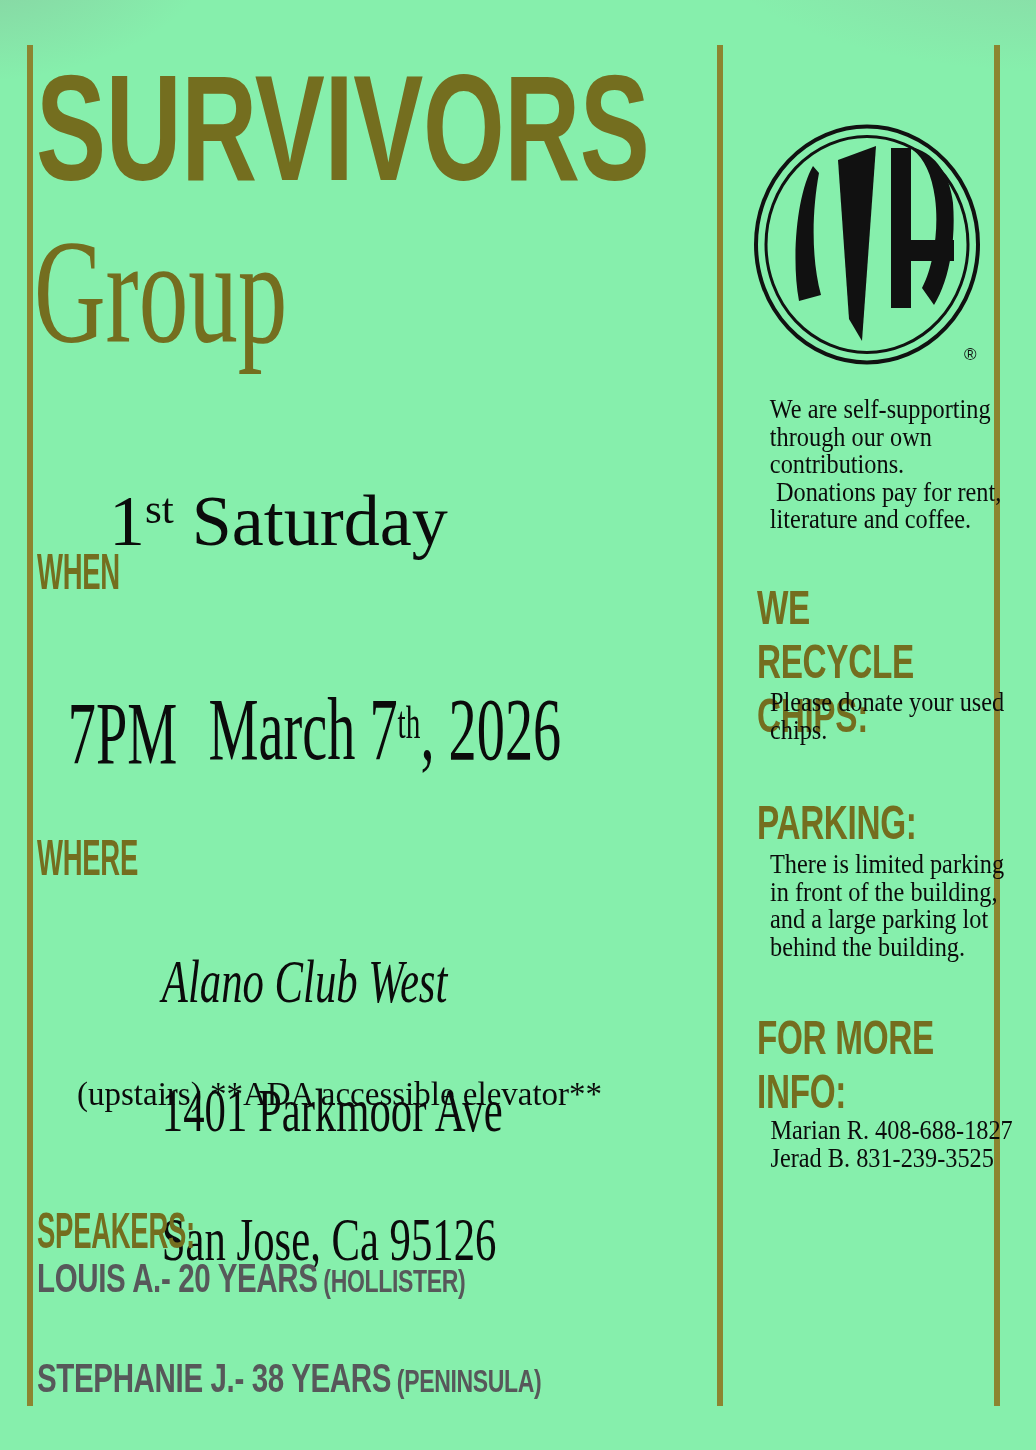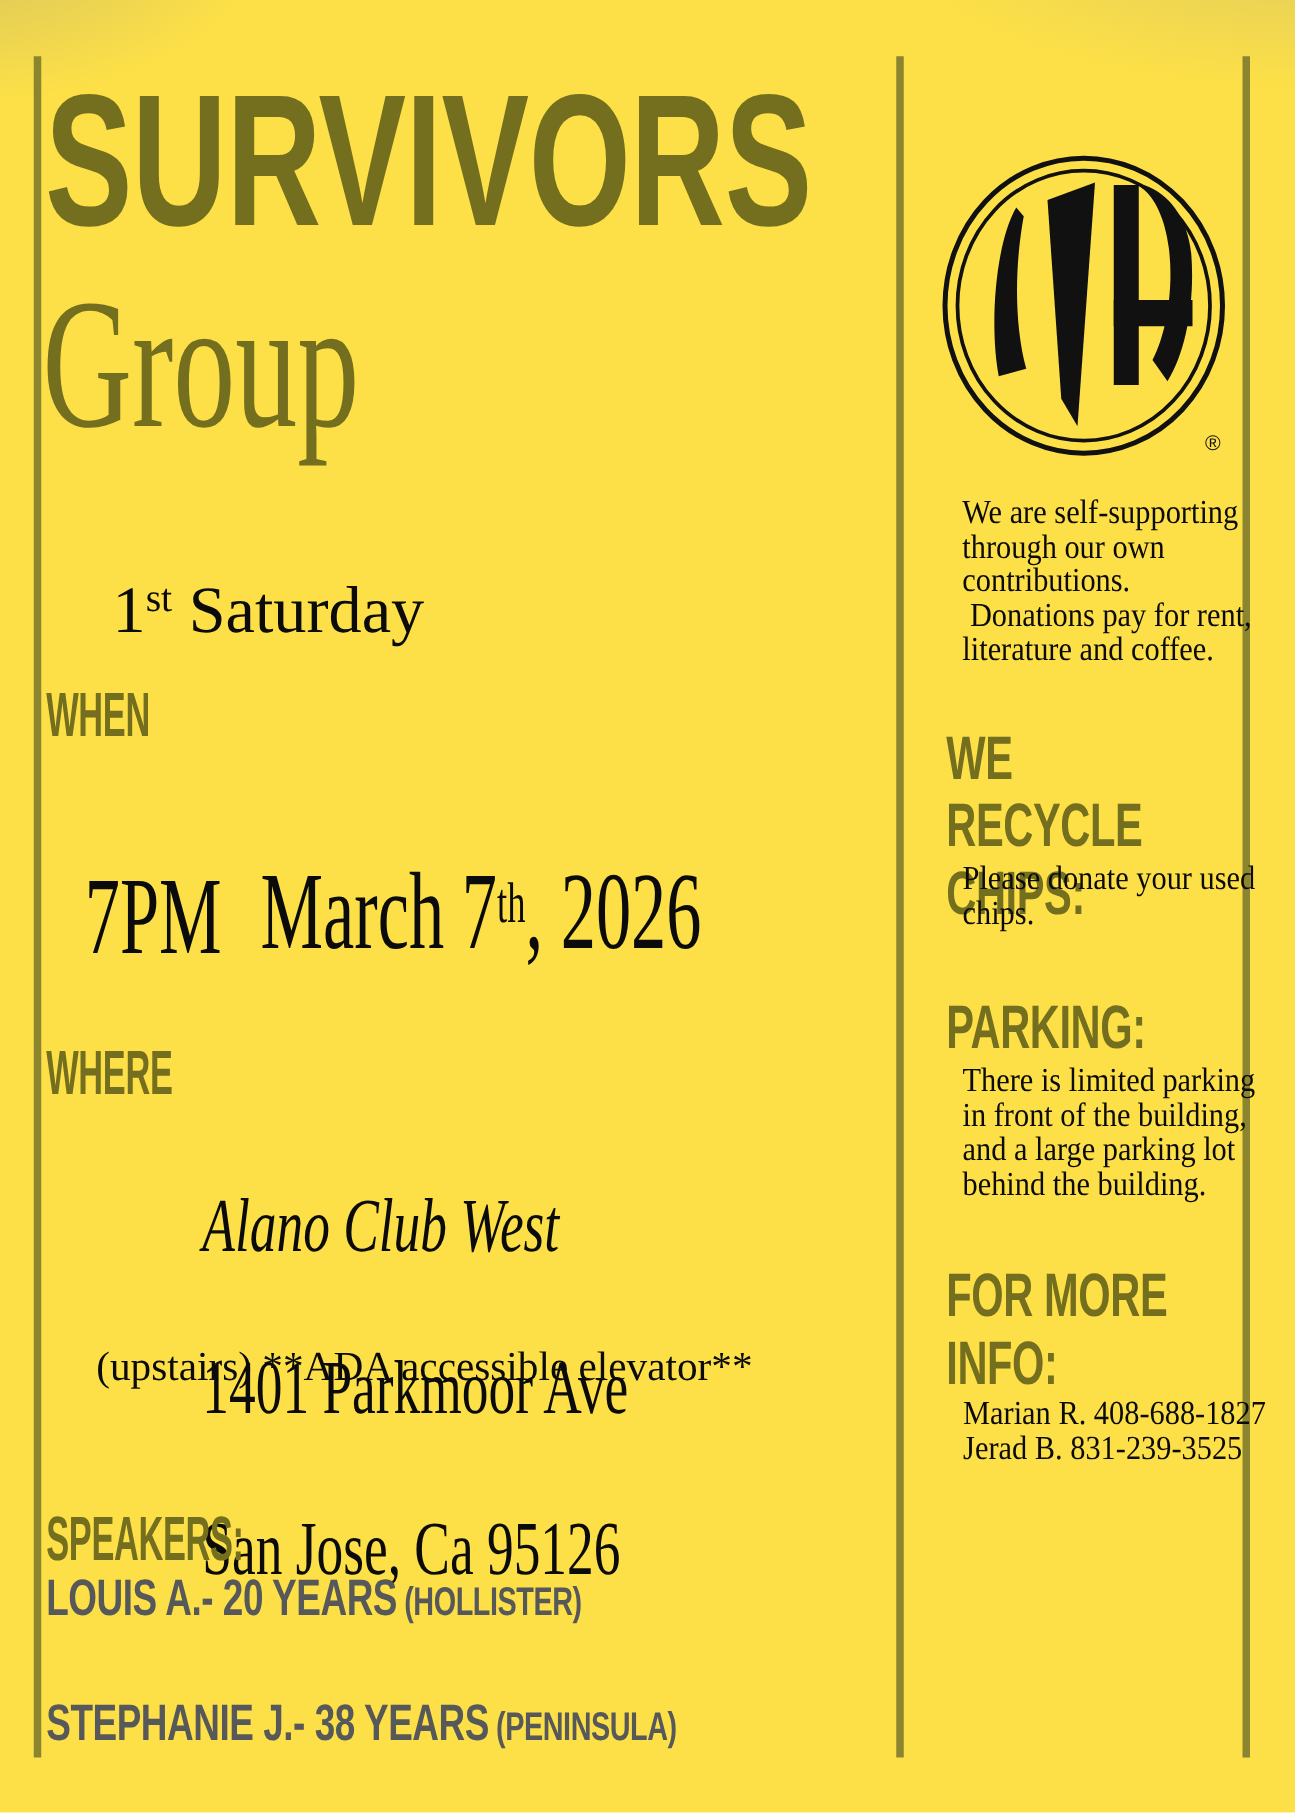--- a/index.html
+++ b/index.html
@@ -1,17 +1,17 @@
 <!DOCTYPE html>
 <html><head>
 <meta charset="utf-8">
 <style>
   html,body{margin:0;padding:0;background:#fff;}
   .page{
-    position:relative;width:1036px;height:1450px;background:#fde047;overflow:hidden;
+    position:relative;width:1036px;height:1450px;background:#86efac;overflow:hidden;
     font-family:"Liberation Serif", serif;color:#0b0b0b;
   }
   .page::before{
     content:"";position:absolute;inset:0;pointer-events:none;
     background:
       radial-gradient(ellipse 380px 210px at -40px -60px, rgba(140,140,140,.38), rgba(140,140,140,0) 68%),
       radial-gradient(ellipse 520px 190px at 1070px -60px, rgba(150,150,150,.30), rgba(150,150,150,0) 70%);
   }
   .abs{position:absolute;white-space:pre-wrap;}
   .rail{position:absolute;top:45px;width:6px;height:1361px;background:#8c8530;}
@@ -22,21 +22,21 @@
     font-family:"Liberation Sans", sans-serif;font-weight:700;
     transform-origin:0 0;line-height:1;letter-spacing:-0.5px;
   }
   .olive{color:#746e1f;}
   .serif{font-family:"Liberation Serif", serif;}
   .sqz{transform-origin:0 0;display:block;}
   .title{font-size:150px;transform:scaleX(0.70);}
   .group{font-size:148px;line-height:1.05;transform:scaleX(0.67);}
   .h-small{font-size:50px;transform:scaleX(0.55);}
   .h-side{font-size:49px;line-height:54px;transform:scaleX(0.68);white-space:pre-wrap;}
-  .sat{font-size:53px;line-height:63px;}
+  .sat{font-size:72px;line-height:83px;}
   .bigdate{font-size:88px;line-height:1;transform:scaleX(0.64);}
   .venue{font-size:61px;line-height:64.5px;transform:scaleX(0.70);}
   .note{font-size:33px;line-height:1.1;}
   .speaker{font-size:41px;transform:scaleX(0.72);color:#57585a;white-space:nowrap;}
   .speaker .area{font-size:32px;margin-left:.25em;}
   .side-body{font-size:27px;line-height:27.5px;transform:scaleX(0.90);}
   .sup-st{font-size:0.60em;vertical-align:0.52em;}
   .sup-th{font-size:0.52em;vertical-align:0.45em;}
   svg .ink{fill:#111;}
   svg .ring{fill:none;stroke:#111;}

